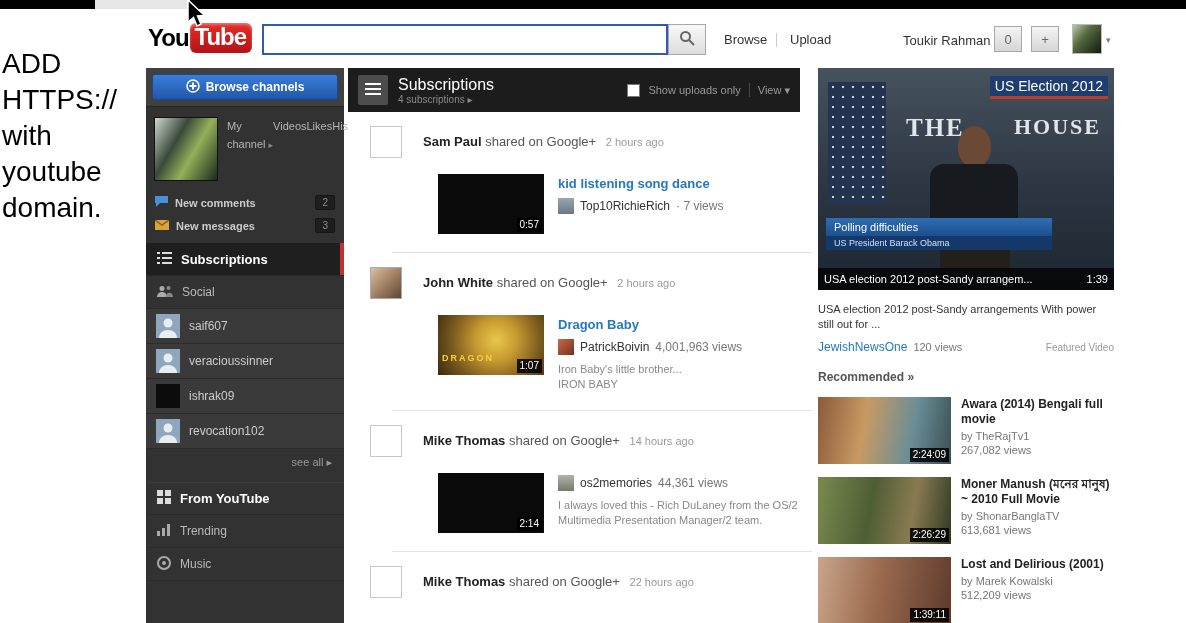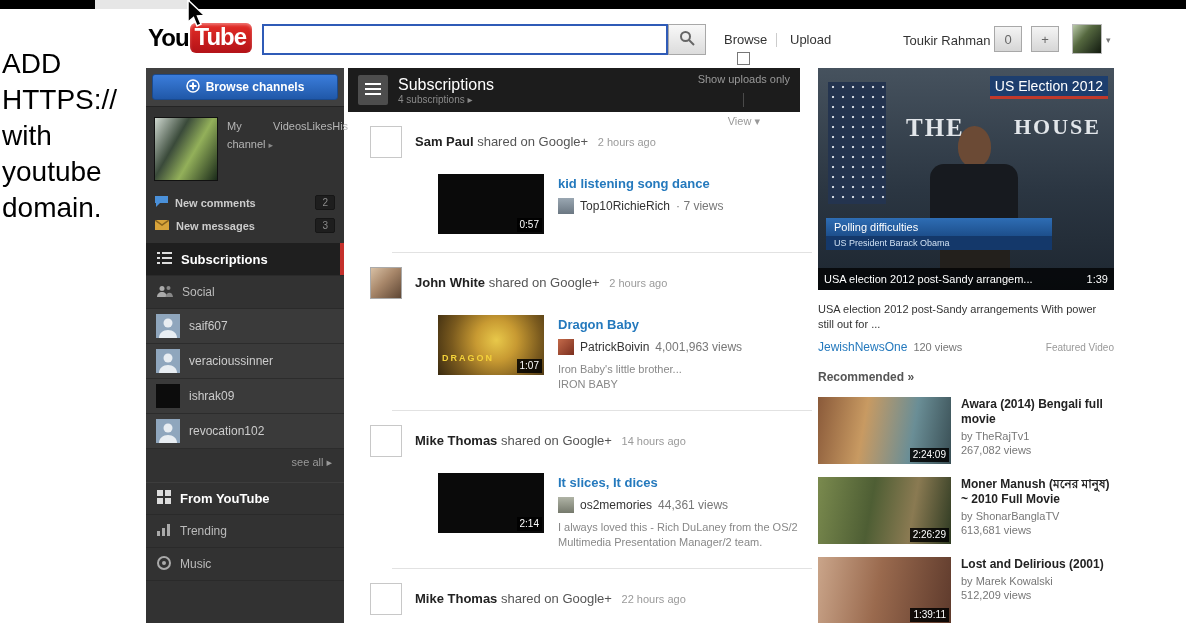--- a/index.html
+++ b/index.html
@@ -71,27 +71,27 @@
   .spacer6 { height:6px; }
 
   
   .feed { position:absolute; left:348px; top:68px; width:452px; background:#fff; }
   .feed-header { height:44px; background:#1c1c1c; display:flex; align-items:center; gap:10px; padding:0 10px; }
   .burger { width:30px; height:30px; background:#4d4d4d; border-radius:2px;
             display:flex; align-items:center; justify-content:center; cursor:pointer; }
   .feed-titlecol { display:flex; flex-direction:column; justify-content:center; }
   .feed-title { color:#fff; font-size:16px; }
   .feed-sub { color:#8a8a8a; font-size:10px; cursor:pointer; }
-  .feed-ctrls { margin-left:auto; display:flex; align-items:center; gap:8px; font-size:11px; color:#999;flex-direction:column; }
+  .feed-ctrls { margin-left:auto; display:flex; align-items:center; gap:8px; font-size:11px; color:#999; }
   .checkbox { width:13px; height:13px; background:#fff; border:1px solid #777; cursor:pointer; }
   .ctrl-sep { width:1px; height:14px; background:#4a4a4a; }
   .view-lbl { cursor:pointer; }
 
   .feed-item { padding:14px 0 0 22px; }
-  .fi-head { display:flex; align-items:flex-start; gap:13px; }
+  .fi-head { display:flex; align-items:flex-start; gap:21px; }
   .fi-avatar { width:32px; height:32px; background:#fff; border:1px solid #c8c8c8; flex-shrink:0; cursor:pointer; }
   .fi-avatar.photo { background:linear-gradient(135deg,#d8c0a4 0%,#a8876a 45%,#5e4634 100%); border:1px solid #aaa; }
   .fi-headtext { padding-top:8px; font-size:13px; color:#555; }
   .fi-user { font-weight:bold; color:#222; cursor:pointer; }
   .fi-time { color:#9a9a9a; font-size:11px; margin-left:6px; }
   .fi-body { display:flex; gap:14px; margin:16px 0 0 68px; }
   .fi-thumb { width:106px; height:60px; position:relative; flex-shrink:0; background:#0a0a0a; cursor:pointer; }
   .thumb-dragon { background:radial-gradient(circle at 55% 42%, #e8c84a 0%, #c89a32 30%, #7a5a1e 65%, #3a2a10 100%); }
   .thumb-text { position:absolute; left:4px; bottom:12px; color:#f4d23a; font-size:9px; font-weight:bold; letter-spacing:2px; }
   .dur-badge { position:absolute; right:2px; bottom:2px; background:rgba(0,0,0,.85); color:#fff;
@@ -425,21 +425,20 @@
         <span class="fi-user">Mike Thomas</span>
         <span>shared on Google+</span>
         <span class="fi-time">14 hours ago</span>
       </div>
     </div>
     <div class="fi-body">
       <div class="fi-thumb">
         <span class="dur-badge">2:14</span>
       </div>
       <div class="fi-info">
-        <span class="fi-title">It slices, It dices</span>
         <span class="fi-meta">
           <span class="mini mini-c"></span>
           <span class="fi-channel">os2memories</span>
           <span class="fi-views">44,361 views</span>
         </span>
         <span class="fi-desc">I always loved this - Rich DuLaney from the OS/2 Multimedia Presentation Manager/2 team.</span>
       </div>
     </div>
     <div class="fi-divider"></div>
   </div>

